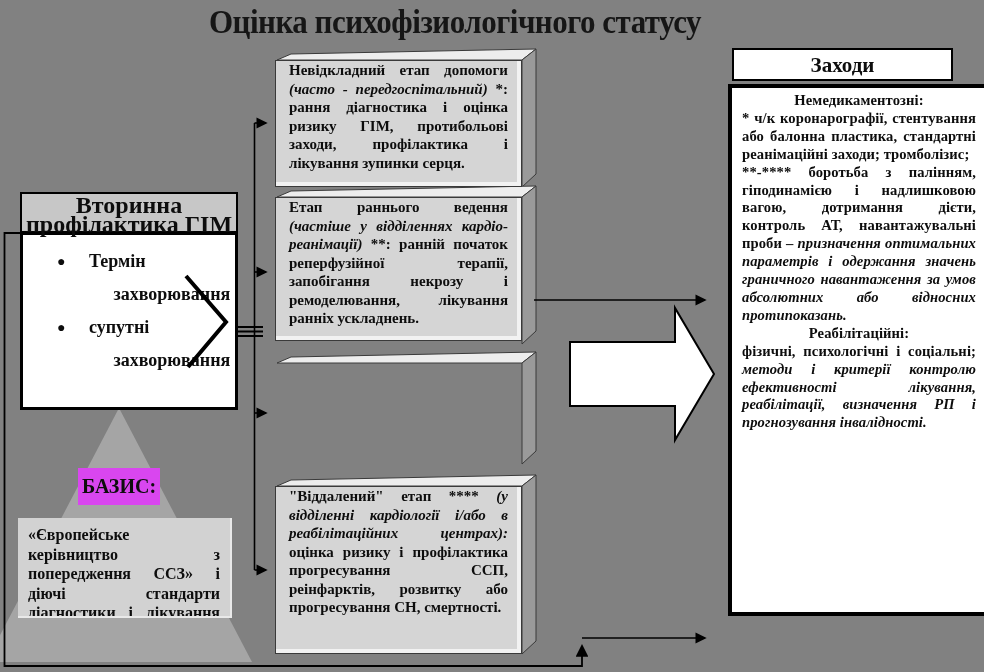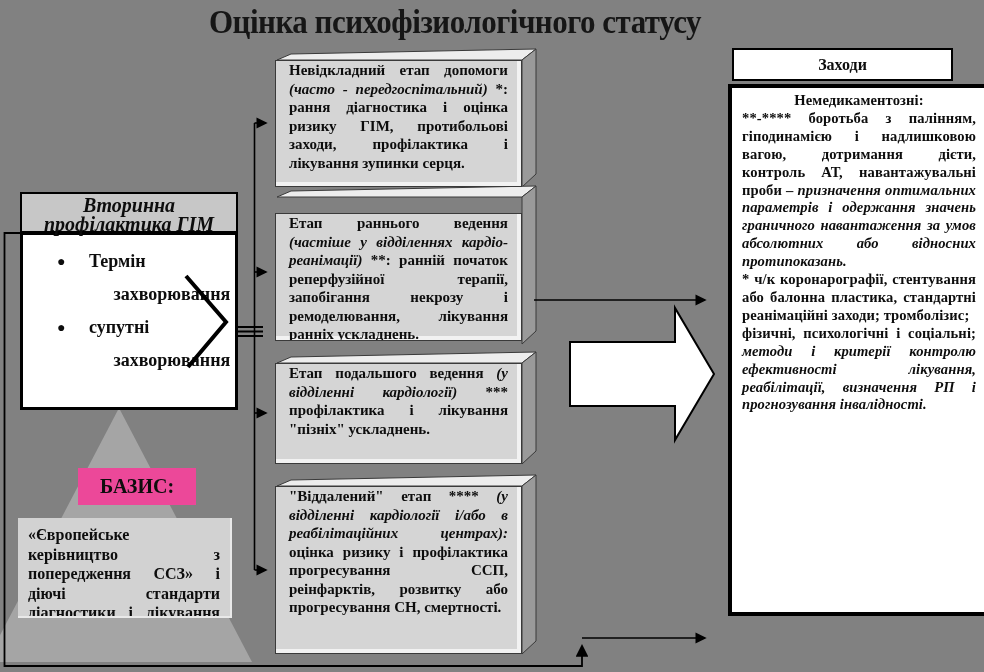--- a/index.html
+++ b/index.html
@@ -9,50 +9,50 @@
   #shapes{z-index:0;}
   #lines{z-index:3;pointer-events:none;}
   .el{position:absolute;box-sizing:border-box;}
 
   
   #title{left:130px;top:4px;width:650px;text-align:center;font-size:31px;letter-spacing:-0.5px;
          color:#161616;z-index:2;transform:scaleY(1.12);}
 
   
   #lp-head{left:20px;top:192px;width:218px;height:41px;background:#c7c7c7;border:2px solid #000;
-           z-index:2;text-align:center;font-size:20px;line-height:19px;padding-top:2px;white-space:pre-line;font-style:italic;}
+           z-index:2;text-align:center;font-size:24px;line-height:19px;padding-top:2px;white-space:pre-line;}
   #lp-body{left:20px;top:233px;width:218px;height:177px;background:#fff;border:3px solid #000;border-top-width:2px;
            z-index:1;overflow:hidden;padding:10px 0 0 0;}
   #lp-body ul{margin:0;padding:0;list-style:none;}
   #lp-body li{font-size:18px;line-height:33px;padding-left:68px;text-indent:-34px;white-space:pre-wrap;}
   #lp-body li .blt{display:inline-block;width:12px;text-indent:0;margin-right:20px;font-size:14px;vertical-align:1px;}
 
   
-  #basis-label{left:78px;top:468px;width:118px;height:37px;background:#ec4899;z-index:2;
+  #basis-label{left:78px;top:468px;width:82px;height:37px;background:#d946ef;z-index:2;
                text-align:center;font-size:20px;line-height:37px;}
   #basis-box{left:18px;top:518px;width:214px;height:100px;background:#d2d2d2;z-index:2;overflow:hidden;
              padding:7px 10px;font-size:16px;line-height:19.5px;text-align:justify;
              border-right:2px solid #e9e9e9;border-bottom:2px solid #e9e9e9;}
 
   
   .stage{left:275px;width:247px;background:#d5d5d5;border:1px solid #3a3a3a;z-index:1;overflow:hidden;
          box-shadow:inset -4px -4px 0 #f2f2f2;padding:0 13px;font-size:15px;line-height:18.5px;
          text-align:justify;}
   .paren{font-style:italic;}
   #stage0{top:60px;height:127px;}
-  #stage1{top:197px;height:128px;margin-top:16px;}
+  #stage1{top:197px;height:144px;}
   #stage2{top:363px;height:101px;}
   #stage3{top:486px;height:168px;}
 
   
   #ns-text{left:578px;top:346px;width:96px;z-index:2;font-size:17px;line-height:30px;}
 
   
   #measures-head{left:732px;top:48px;width:221px;height:33px;background:#fff;border:2px solid #000;
-                 z-index:2;text-align:center;font-size:16px;line-height:30px;}
+                 z-index:2;text-align:center;font-size:21px;line-height:30px;}
   #measures-box{left:716px;top:84px;width:262px;height:532px;background:#fff;border:4px solid #000;
                 z-index:2;overflow:hidden;padding:4px 10px;font-size:14.6px;line-height:17.9px;
                 text-align:justify;letter-spacing:0.1px;margin-left:12px;}
   #measures-box .sec-head{text-align:center;}
   .ital{font-style:italic;}
 </style>
 </head>
 <body>
 
 <div id="canvas">
@@ -90,33 +90,31 @@
 
   <div class="el" id="basis-label">БАЗИС:</div>
   <div class="el" id="basis-box">«Європейське керівництво з попередження ССЗ» і діючі стандарти діагностики і лікування ССЗ Асоціації кардіологів України.</div>
 
   <div class="el stage" id="stage0">
     <span>Невідкладний етап допомоги </span><span class="paren">(часто - передгоспітальний)</span><span> *: рання діагностика і оцінка ризику ГІМ, протибольові заходи, профілактика і лікування зупинки серця.</span>
   </div>
   <div class="el stage" id="stage1">
     <span>Етап раннього ведення </span><span class="paren">(частіше у відділеннях кардіо-реанімації)</span><span> **: ранній початок реперфузійної терапії, запобігання некрозу і ремоделювання, лікування ранніх ускладнень.</span>
   </div>
-  <div class="el stage" id="stage2">
-    <span>Етап подальшого ведення </span><span class="paren">(у відділенні кардіології)</span><span> *** профілактика і лікування "пізніх" ускладнень.</span>
-  </div>
   <div class="el stage" id="stage3">
     <span>"Віддалений" етап **** </span><span class="paren">(у відділенні кардіології і/або в реабілітаційних центрах):</span><span> оцінка ризику і профілактика прогресування ССП, реінфарктів, розвитку або прогресування СН, смертності.</span>
   </div>
 
 
   <div class="el" id="measures-head">Заходи</div>
   <div class="el" id="measures-box">
     <div class="sec-head">Немедикаментозні:</div>
+    <div>* ч/к коронарографії, стентування або балонна пластика, стандартні реанімаційні заходи; тромболізис;</div>
     <div><span>**-**** боротьба з палінням, гіподинамією і надлишковою вагою, дотримання дієти, контроль АТ, навантажувальні проби – </span><span class="ital">призначення оптимальних параметрів і одержання значень граничного навантаження за умов абсолютних або відносних протипоказань.</span></div>
-    <div>* ч/к коронарографії, стентування або балонна пластика, стандартні реанімаційні заходи; тромболізис;</div>
+    <div class="sec-head">Реабілітаційні:</div>
     <div><span>фізичні, психологічні і соціальні; </span><span class="ital">методи і критерії контролю ефективності лікування, реабілітації, визначення РП і прогнозування інвалідності.</span></div>
   </div>
 
   <svg id="lines" class="layer">
     <defs>
       <marker id="ah" viewBox="0 0 10 10" refX="8.5" refY="5" markerWidth="8" markerHeight="7" orient="auto-start-reverse">
         <path d="M0,0 L10,5 L0,10 z" fill="#000"></path>
       </marker>
     </defs>
 

